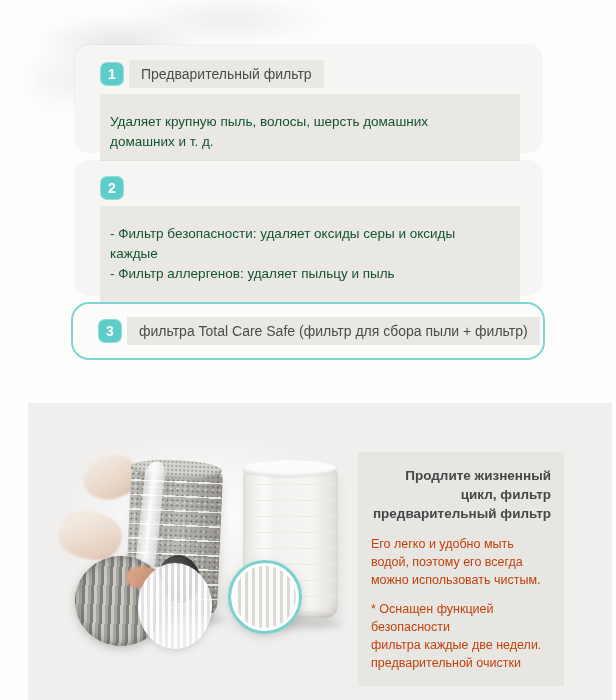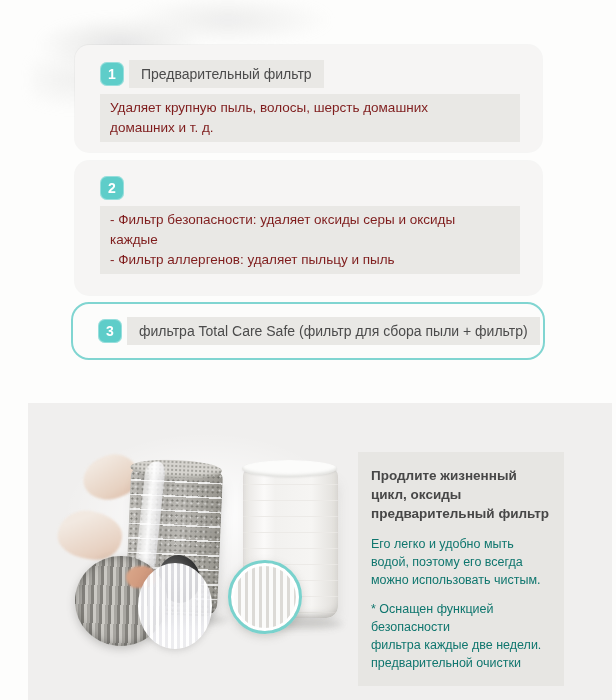--- a/index.html
+++ b/index.html
@@ -42,22 +42,22 @@
     color:#ffffff;font-weight:bold;font-size:14px;
     display:flex;align-items:center;justify-content:center;
     box-shadow:inset 0 0 0 1px rgba(255,255,255,.35);
   }
   .title-strip{
     background:#e9e8e5;color:#4b4b4b;
     font-size:14px;line-height:1.3;
     padding:5px 12px;white-space:nowrap;
   }
   .body-strip{
-    background:#e9e8e5;color:#7f1d1d;
-    margin-top:6px;padding:4px 10px;
+    background:#e9e8e5;color:#14532d;
+    margin-top:6px;padding:18px 10px;
     font-size:13.5px;line-height:1.48;
   }
 
   
   .bottom{
     position:absolute;left:28px;top:403px;width:584px;height:297px;
     background:#f0efee;
   }
   .photo-glow{
     position:absolute;left:0;top:20px;width:370px;height:260px;
@@ -171,24 +171,24 @@
   .sh-right{left:213px;top:216px;width:102px;}
 
   
   .panel{
     position:absolute;left:330px;top:49px;width:206px;height:234px;
     background:#e7e6e3;box-sizing:border-box;
     padding:15px 13px;
   }
   .panel-heading{
     font-weight:bold;font-size:13.5px;line-height:1.4;
-    color:#474747;text-align:left;
+    color:#474747;text-align:right;
   }
   .panel-para{
-    font-size:12.5px;line-height:1.45;color:#0f766e;
+    font-size:12.5px;line-height:1.45;color:#c2410c;
     margin-top:11px;
   }
 </style>
 </head>
 <body>
 
 <div class="smoke"></div>
 
 <div class="card c1">
   <div class="card-inner">
@@ -238,21 +238,21 @@
   <div class="hand finger"></div>
   <div class="sleeve"></div>
 
   <div class="cyl-clean"></div>
   <div class="cyl-shadow sh-right"></div>
   <div class="zoom-clean"></div>
 
   <div class="panel">
     <div class="panel-heading">
       <div>Продлите жизненный</div>
-      <div>цикл, оксиды</div>
+      <div>цикл, фильтр</div>
       <div>предварительный фильтр</div>
     </div>
     <div class="panel-para">
       <div>Его легко и удобно мыть</div>
       <div>водой, поэтому его всегда</div>
       <div>можно использовать чистым.</div>
     </div>
     <div class="panel-para">
       <div>* Оснащен функцией</div>
       <div>безопасности</div>

